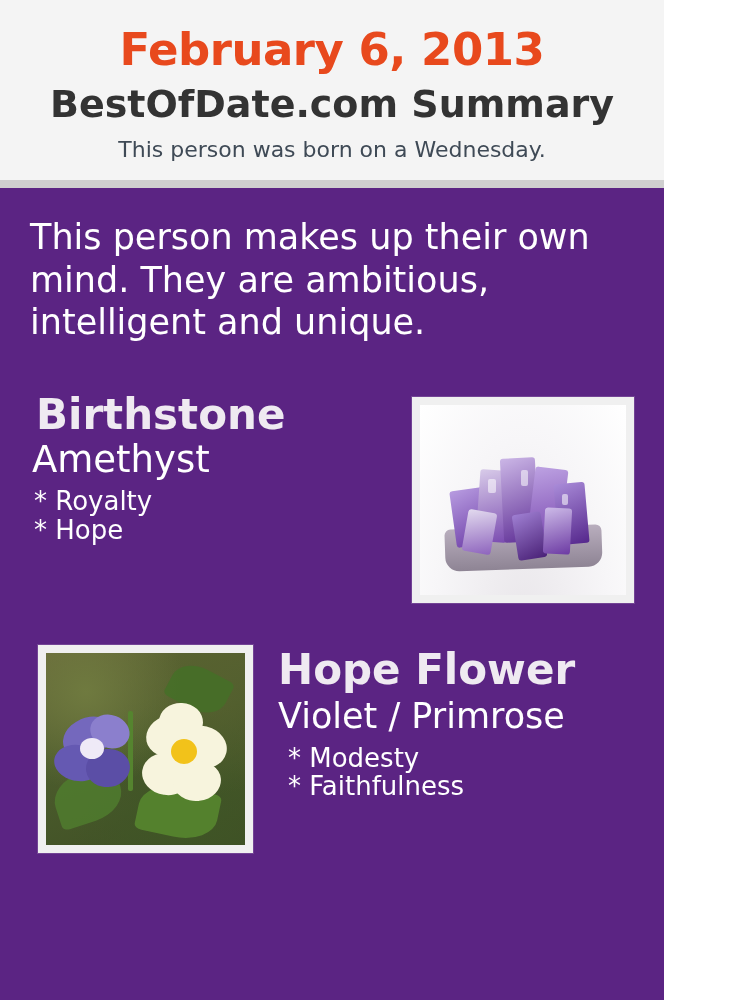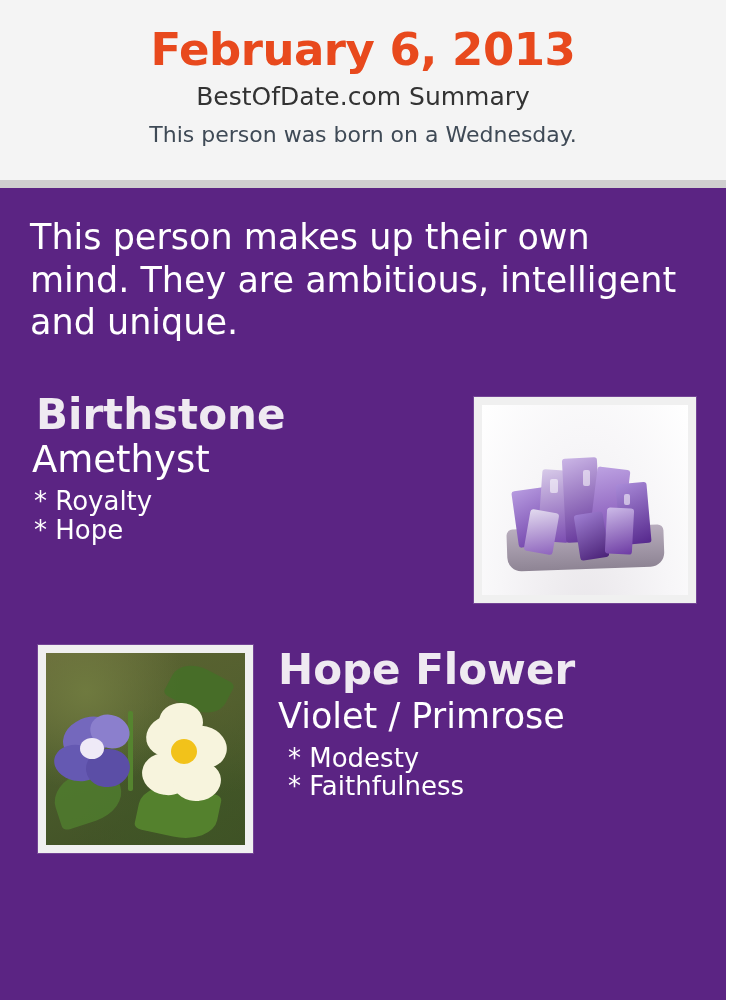--- a/index.html
+++ b/index.html
@@ -7,21 +7,21 @@
     padding: 0;
   }
   body {
     width: 750px;
     height: 1000px;
     background: #ffffff;
     font-family: "DejaVu Sans", sans-serif;
     overflow: hidden;
   }
   .page {
-    width: 726px;
+    width: 664px;
     height: 1000px;
     position: relative;
     background: #7dd3fc;
   }
 
   
   .header {
     background: #f4f4f4;
     padding: 18px 20px 14px 20px;
     text-align: center;
@@ -31,24 +31,24 @@
   .header-date {
     color: #e8491d;
     font-size: 45px;
     font-weight: bold;
     line-height: 1.15;
     letter-spacing: -0.5px;
     margin: 6px 0 2px 0;
   }
   .header-sub {
     color: #333333;
-    font-size: 25px;
+    font-size: 38px;
     line-height: 1.2;
     margin: 6px 0 0 0;
-    font-weight: normal;
+    font-weight: bold;
   }
   .header-note {
     color: #3f4a56;
     font-size: 22px;
     line-height: 1.2;
     margin: 10px 0 0 0;
     font-weight: normal;
   }
   .header-rule {
     height: 8px;

